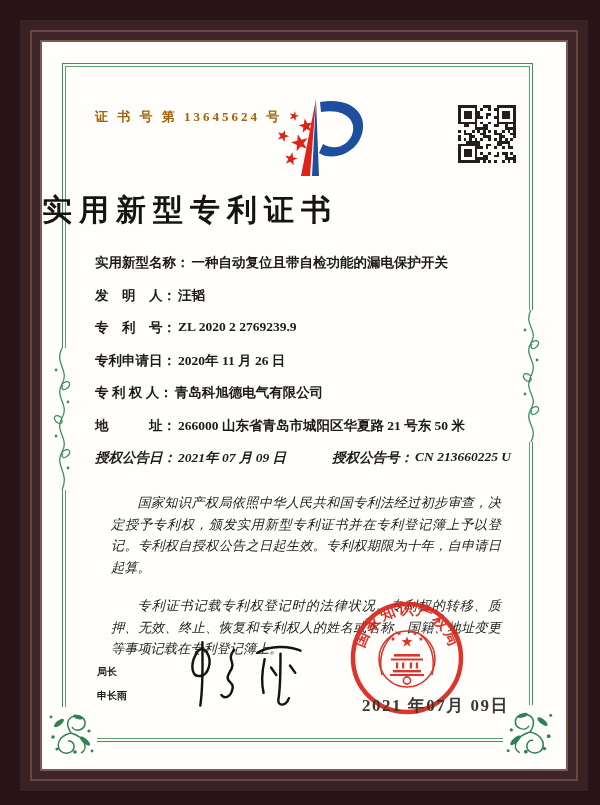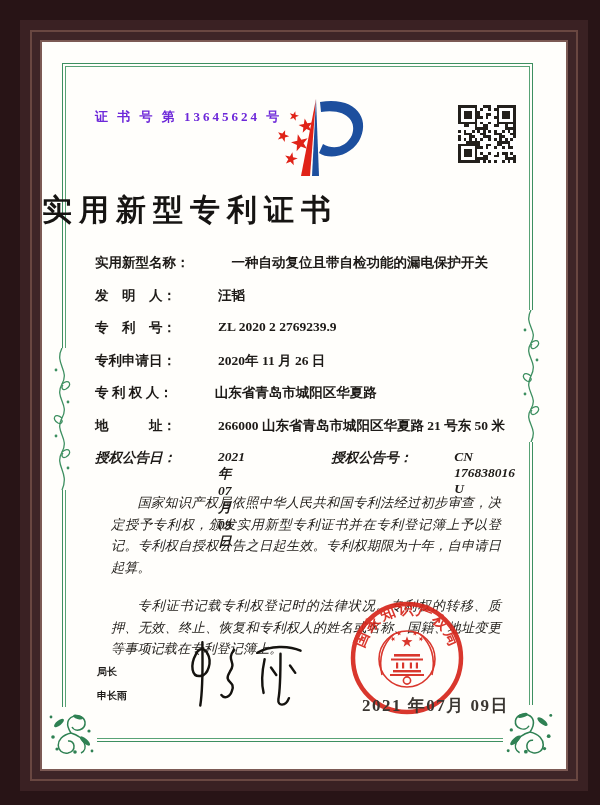--- a/index.html
+++ b/index.html
@@ -23,38 +23,38 @@
   .gborder{
     position:absolute;left:20px;top:21px;width:469px;height:677px;
     border:1.6px solid #3d8f60;
   }
   .gborder::after{
     content:"";position:absolute;inset:2px;border:1px solid #58a275;
   }
   .ornament{position:absolute;background:#fffefb;}
   
   .certno{
-    position:absolute;left:53px;top:66px;font-size:13px;color:#6d28d9;
+    position:absolute;left:53px;top:66px;font-size:13px;color:#a16207;
     letter-spacing:3px;font-weight:600;
   }
   .logo{position:absolute;left:219px;top:54px;width:112px;height:86px;}
   .qr{
     position:absolute;left:416px;top:63px;width:58px;height:58px;
     display:grid;grid-template-columns:repeat(21,1fr);grid-template-rows:repeat(21,1fr);
     background:#fff;
   }
   .qr i{display:block;}
   .qr i.b{background:#23201c;}
   .title{
     position:absolute;left:0;top:148px;width:100%;text-align:left;
     font-size:30px;font-weight:bold;letter-spacing:7px;color:#161412;
   }
   
   .fields{position:absolute;left:53px;top:212px;width:420px;}
-  .frow{height:32.5px;font-size:13.5px;font-weight:600;color:#1d1a17;display:flex;gap:40px;}
+  .frow{height:32.5px;font-size:13.5px;font-weight:600;color:#1d1a17;display:flex;}
   .frow .lab{white-space:pre;}
   .frow .val{margin-left:2px;}
   .grantrow{display:flex;font-style:italic;}
   .grantrow .gap{width:46px;}
   
   .paras{
     position:absolute;left:52px;top:433px;width:424px;
     font-size:13.2px;line-height:21.5px;color:#24211d;
     text-align:justify;font-style:italic;font-weight:500;
   }
@@ -625,32 +625,32 @@
     <div class="frow">
       <span class="lab">专　利　号：</span>
       <span class="val">ZL 2020 2 2769239.9</span>
     </div>
     <div class="frow">
       <span class="lab">专利申请日：</span>
       <span class="val">2020年 11 月 26 日</span>
     </div>
     <div class="frow">
       <span class="lab">专 利 权 人：</span>
-      <span class="val">山东省青岛市城阳区华夏路</span>
+      <span class="val">青岛科旭德电气有限公司</span>
     </div>
     <div class="frow">
       <span class="lab">地　　　址：</span>
       <span class="val">266000 山东省青岛市城阳区华夏路 21 号东 50 米</span>
     </div>
     <div class="frow grantrow">
       <span class="lab">授权公告日：</span>
       <span class="val">2021年 07 月 09 日</span>
       <span class="gap"></span>
       <span class="lab">授权公告号：</span>
-      <span class="val">CN 176838016 U</span>
+      <span class="val">CN 213660225 U</span>
     </div>
   </div>
 
   <div class="paras">
     <p>国家知识产权局依照中华人民共和国专利法经过初步审查，决定授予专利权，颁发实用新型专利证书并在专利登记簿上予以登记。专利权自授权公告之日起生效。专利权期限为十年，自申请日起算。</p>
     <p>专利证书记载专利权登记时的法律状况。专利权的转移、质押、无效、终止、恢复和专利权人的姓名或名称、国籍、地址变更等事项记载在专利登记簿上。</p>
   </div>
 
   <div class="director">
     <div>局长</div>

